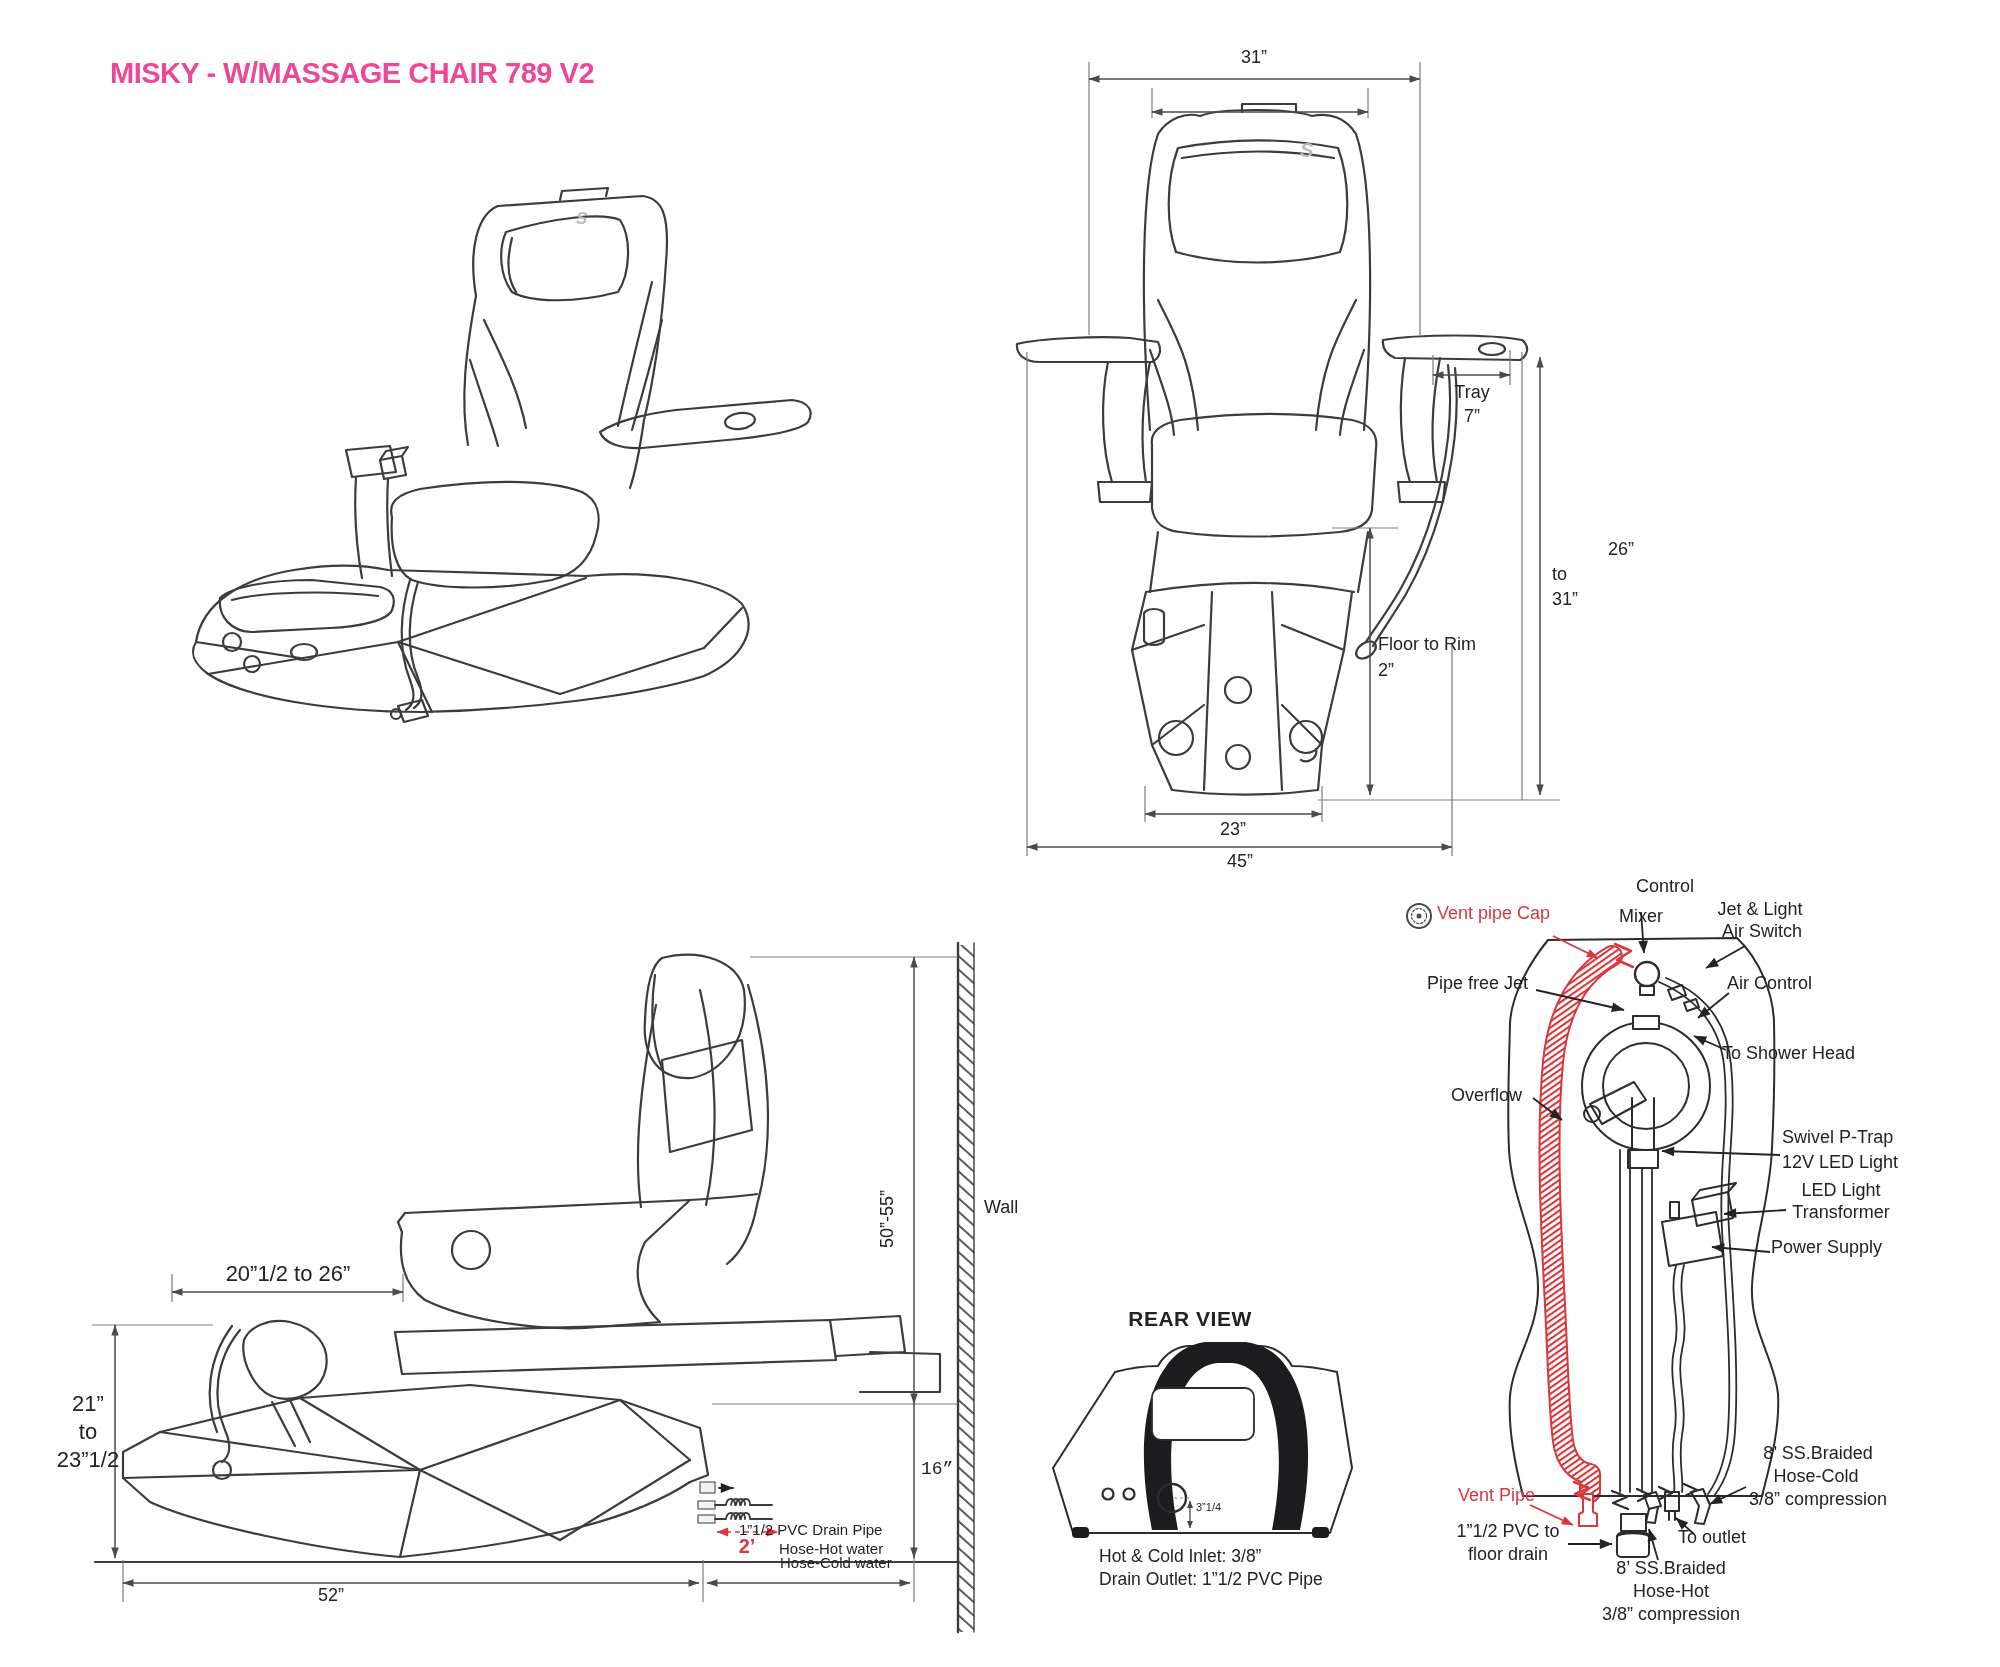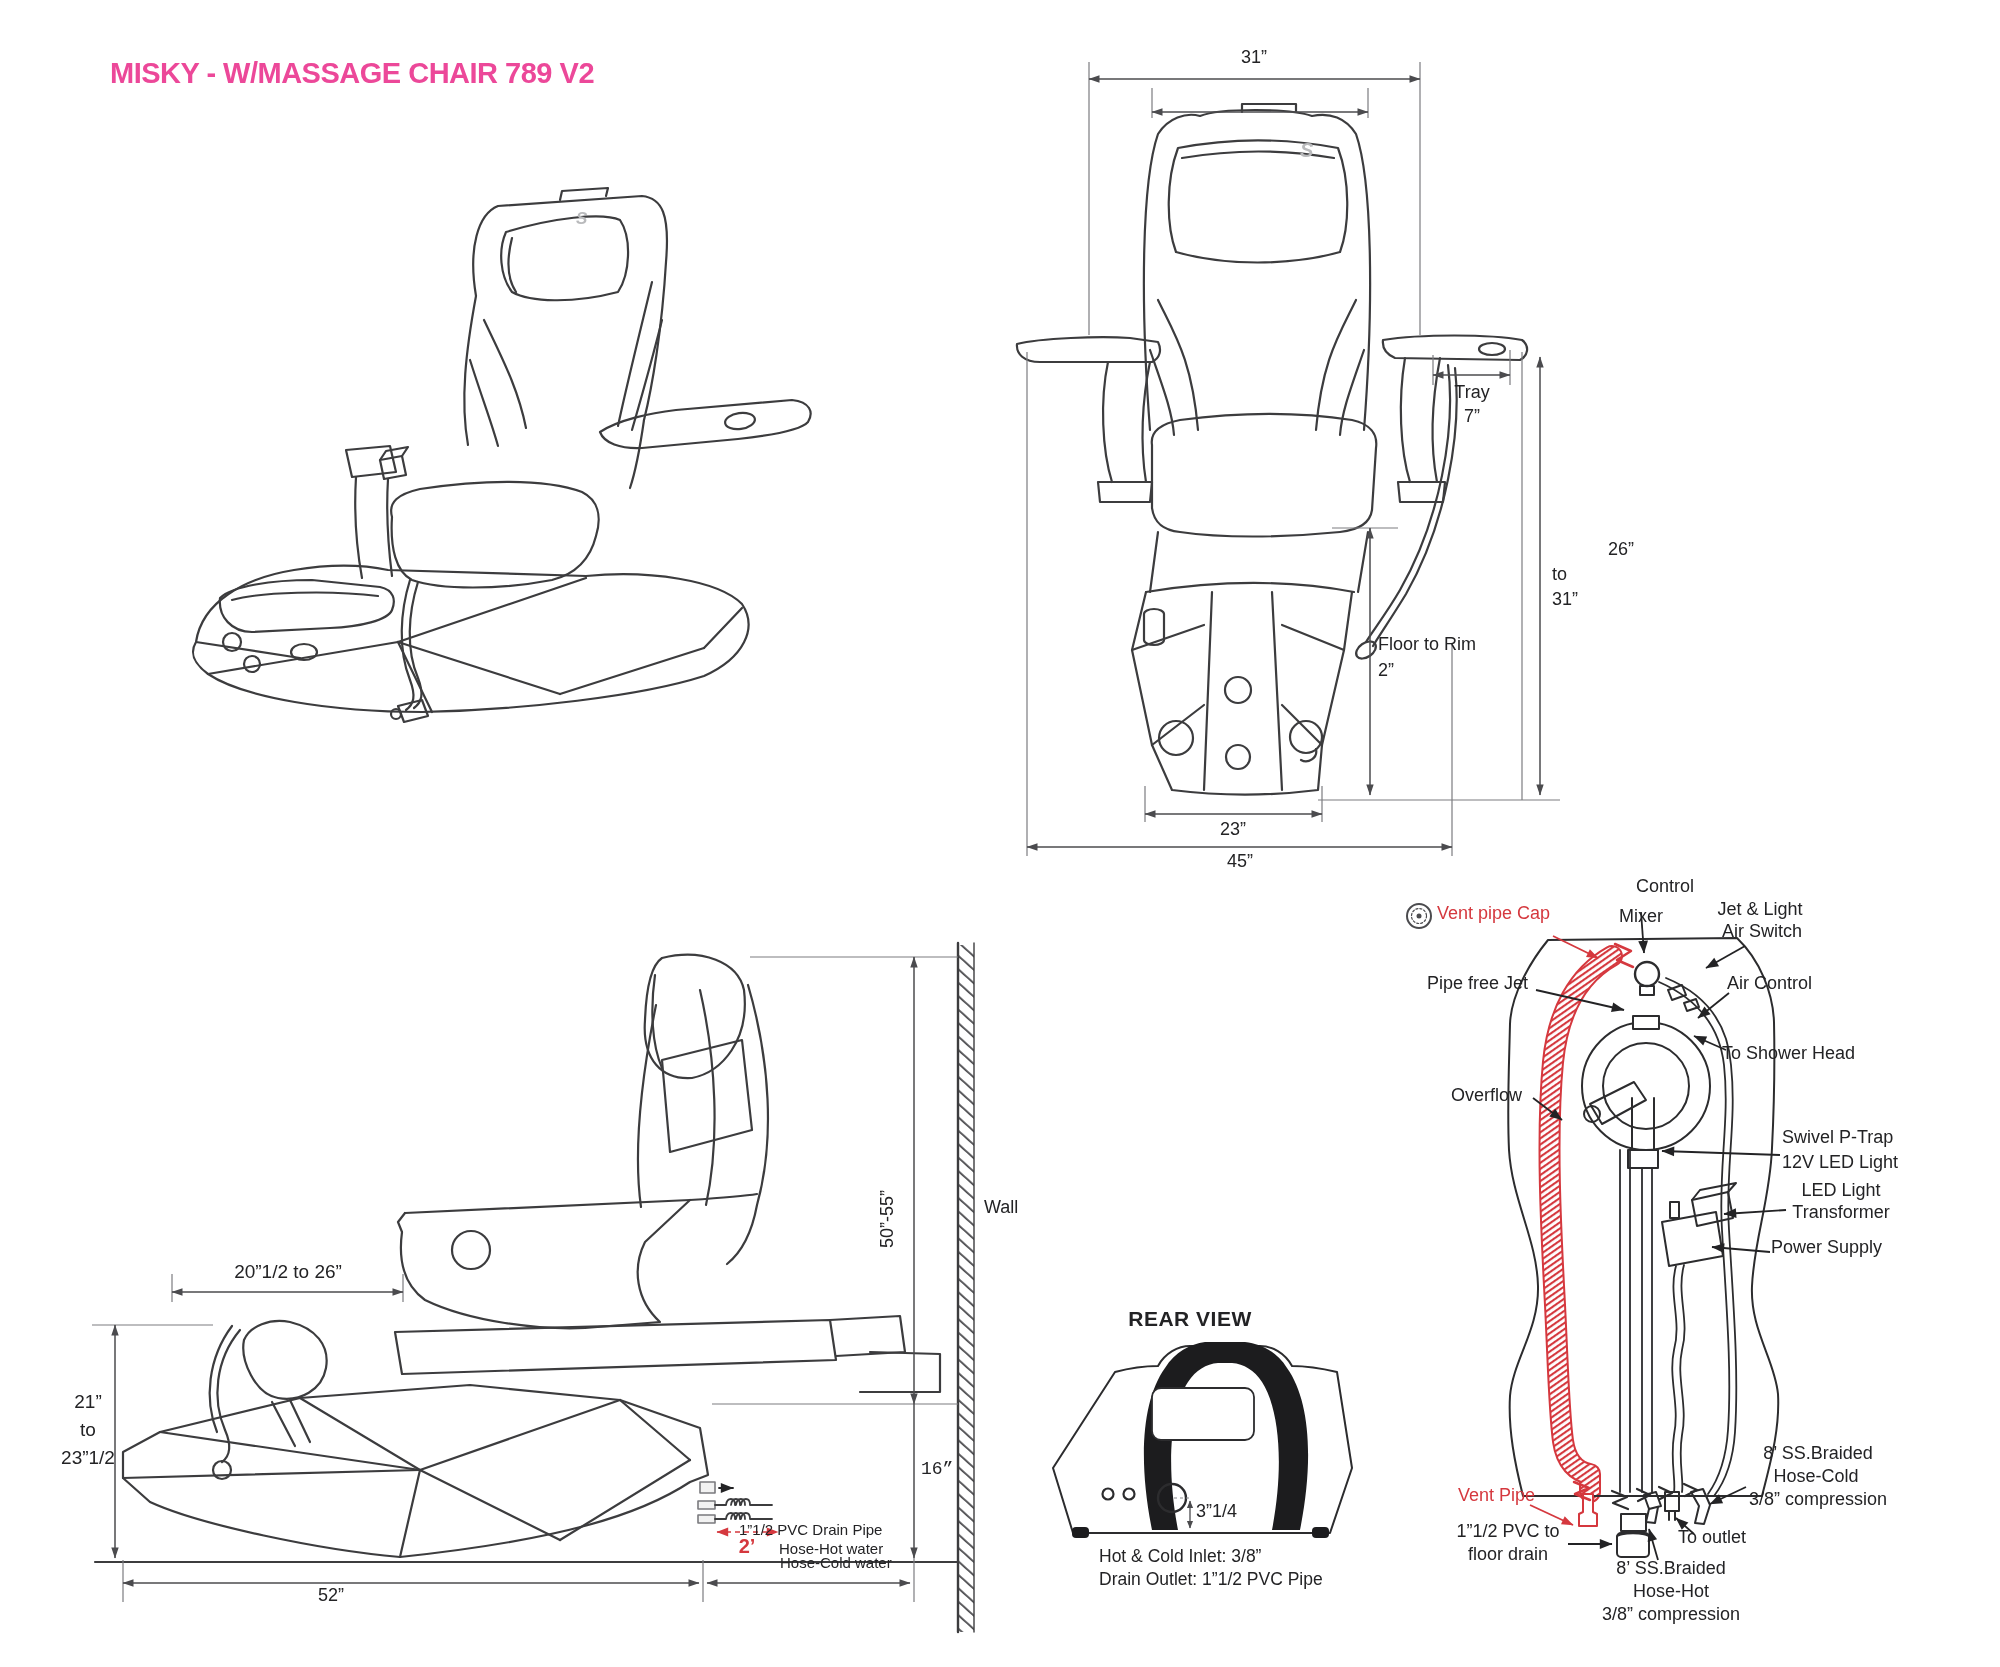--- a/index.html
+++ b/index.html
@@ -1,27 +1,27 @@
 <!DOCTYPE html>
 <html><head>
 <meta charset="utf-8">
 <style>
   html,body{margin:0;padding:0;background:#fff;}
   .page{position:relative;width:2000px;height:1667px;background:#ffffff;overflow:hidden;
         font-family:"Liberation Sans",sans-serif;color:#232325;}
   .art{position:absolute;left:0;top:0;}
   .lbl{position:absolute;white-space:nowrap;line-height:1.08;color:#232325;
-       font-family:"Liberation Sans",sans-serif;font-size:19px;}
+       font-family:"Liberation Sans",sans-serif;font-size:22px;}
   .c{transform:translateX(-50%);text-align:center;}
   .red{color:#d5383e;}
   .title{font-size:29px;font-weight:bold;letter-spacing:-0.5px;color:#ec4899;}
   .rear-title{font-size:21px;font-weight:600;letter-spacing:0.5px;}
   .logo{color:#b9babc;font-weight:bold;font-style:italic;}
   .rot{transform:rotate(-90deg);transform-origin:0 0;}
-  .s18{font-size:18px;} .s15{font-size:15px;margin-top:42px;} .s12{font-size:18px;}
+  .s18{font-size:18px;} .s15{font-size:15px;margin-top:42px;} .s12{font-size:11px;}
   .s20{font-size:20px;font-weight:bold;}
 </style>
 </head>
 <body>
 
 <div class="page">
 
 <svg class="art" width="2000" height="1667" viewBox="0 0 2000 1667">
   <defs>
     <marker id="md" markerUnits="userSpaceOnUse" markerWidth="13" markerHeight="10" refX="11" refY="4.5" orient="auto-start-reverse">

